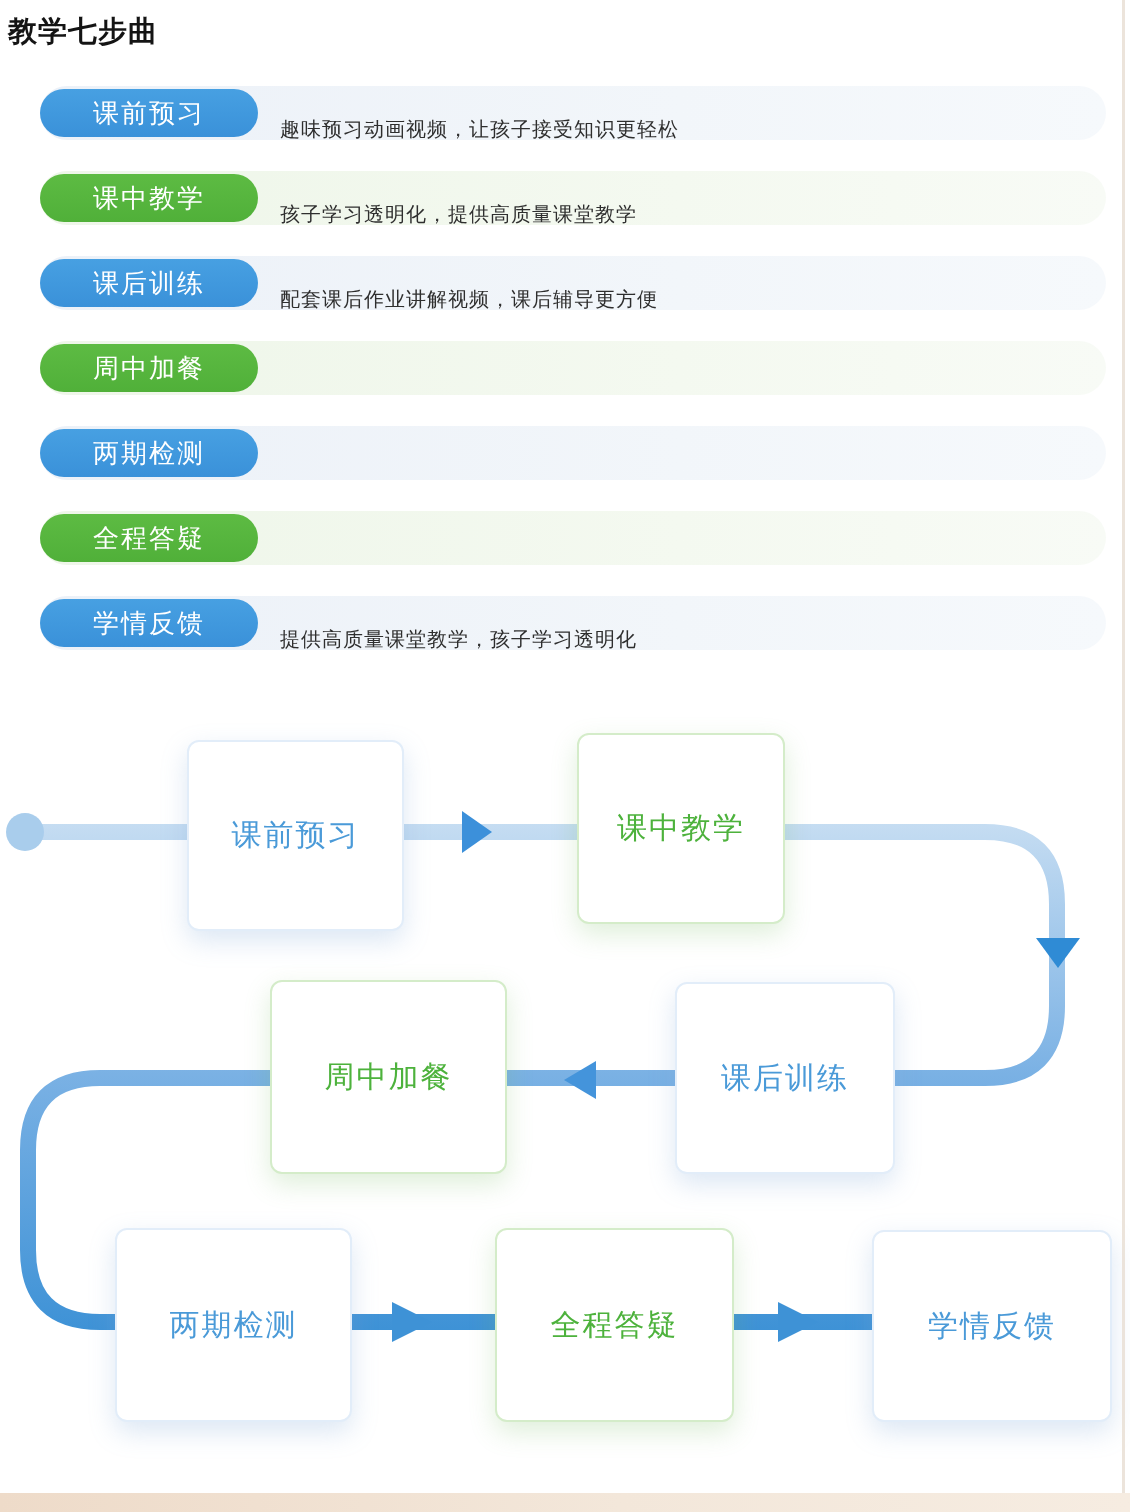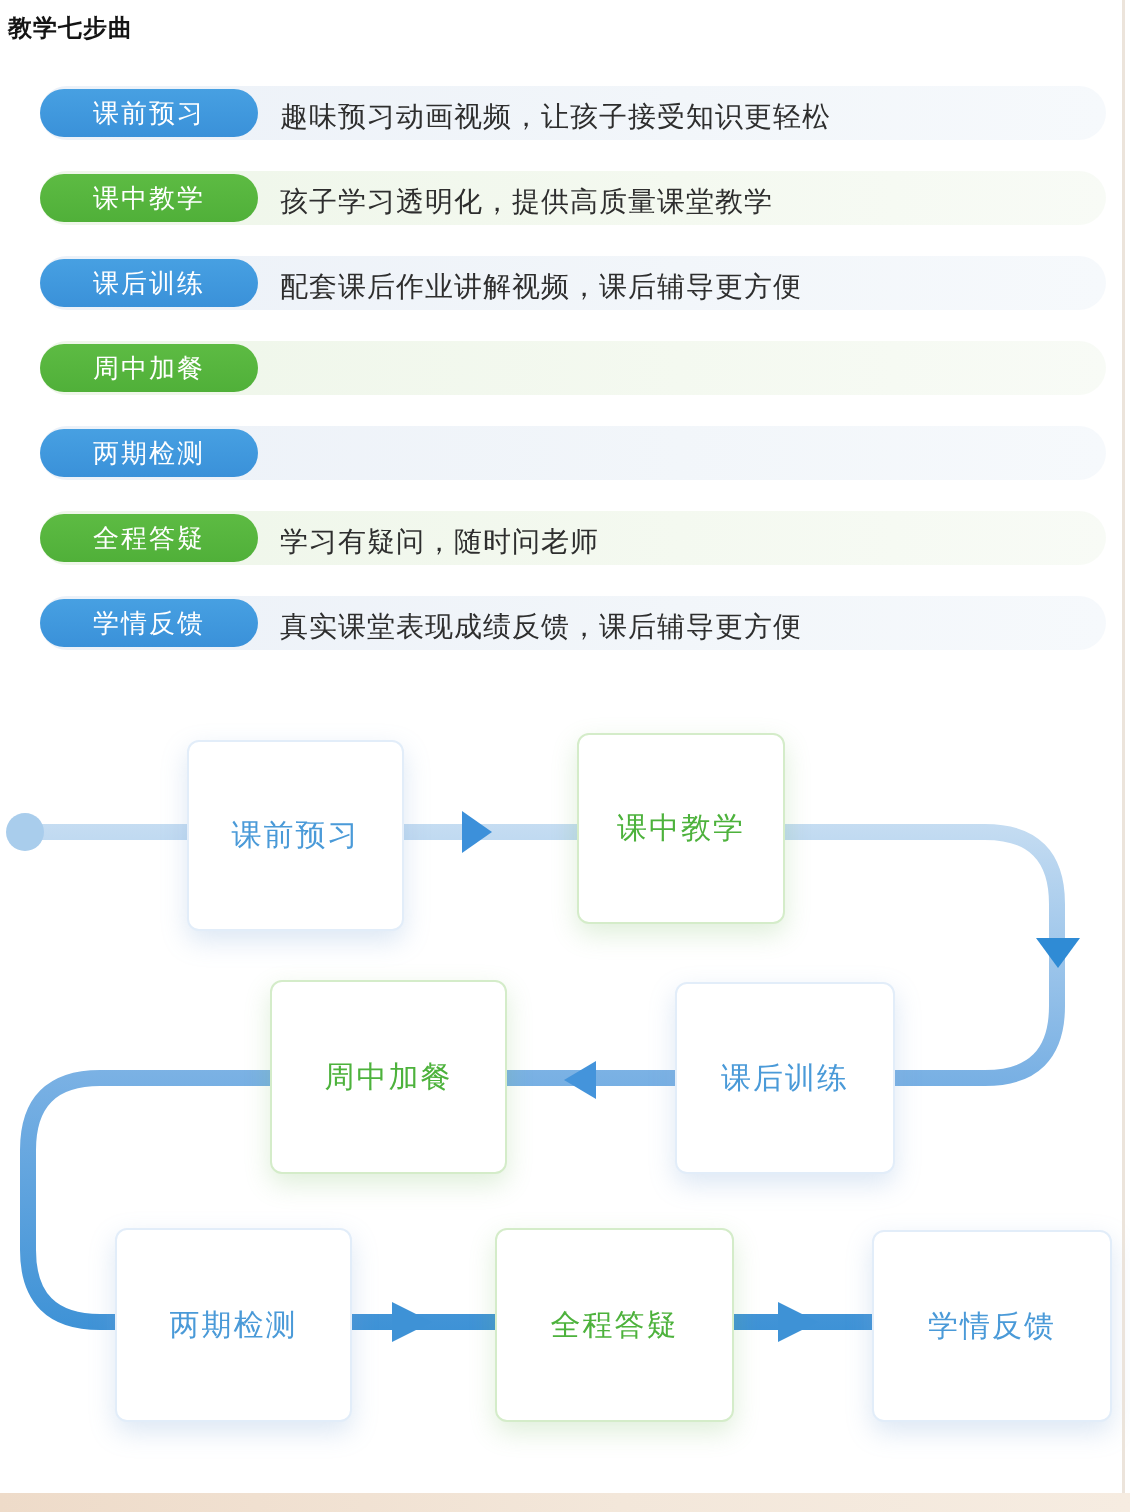--- a/index.html
+++ b/index.html
@@ -4,40 +4,40 @@
 <style>
   html,body{margin:0;padding:0;}
   body{
     width:1130px;height:1512px;position:relative;background:#ffffff;
     font-family:"Liberation Sans","DejaVu Sans",sans-serif;
     overflow:hidden;
   }
   
   .page-title{
     position:absolute;left:8px;top:12px;
-    font-size:24px;font-weight:bold;color:#141414;letter-spacing:1px;
+    font-size:29px;font-weight:bold;color:#141414;letter-spacing:1px;
   }
   
   .step-row{
     position:absolute;left:40px;width:1066px;height:54px;border-radius:27px;
   }
   .step-row.tint-blue{background:linear-gradient(to right,#ecf1f8 0%,#f2f6fa 60%,#f6f9fc 100%);}
   .step-row.tint-green{background:linear-gradient(to right,#eef6e9 0%,#f4f9f0 60%,#f8fbf6 100%);}
   .row-0{top:86px}.row-1{top:171px}.row-2{top:256px}.row-3{top:341px}
   .row-4{top:426px}.row-5{top:511px}.row-6{top:596px}
   .step-pill{
     position:absolute;left:0;top:3px;width:218px;height:48px;border-radius:24px;
     display:flex;align-items:center;justify-content:center;
     color:#ffffff;font-size:26px;letter-spacing:2px;
   }
   .pill-blue{background:linear-gradient(180deg,#47a0e2 0%,#3a91d9 100%);}
   .pill-green{background:linear-gradient(180deg,#5dbb43 0%,#50b039 100%);}
   .step-desc{
-    position:absolute;left:240px;top:0;height:62px;display:flex;align-items:center;
-    font-size:28px;color:#2e2e2e;letter-spacing:1px;
+    position:absolute;left:240px;top:12px;height:62px;display:flex;align-items:center;
+    font-size:20px;color:#2e2e2e;letter-spacing:1px;
   }
   
   .flow-svg{position:absolute;left:0;top:0;}
   .flow-node{
     position:absolute;background:#ffffff;border-radius:12px;
     display:flex;align-items:center;justify-content:center;
     font-size:30px;letter-spacing:2px;
   }
   .node-blue{
     border:2px solid #e2edf9;color:#4a9ad8;
@@ -82,25 +82,24 @@
   <div class="step-desc">配套课后作业讲解视频，课后辅导更方便</div>
 </div>
 <div class="step-row tint-green row-3">
   <div class="step-pill pill-green">周中加餐</div>
 </div>
 <div class="step-row tint-blue row-4">
   <div class="step-pill pill-blue">两期检测</div>
 </div>
 <div class="step-row tint-green row-5">
   <div class="step-pill pill-green">全程答疑</div>
-  <div class="step-desc">学习有疑问，随时问老师</div>
 </div>
 <div class="step-row tint-blue row-6">
   <div class="step-pill pill-blue">学情反馈</div>
-  <div class="step-desc">真实课堂表现成绩反馈，课后辅导更方便</div>
+  <div class="step-desc">提供高质量课堂教学，孩子学习透明化</div>
 </div>
 
 <svg class="flow-svg" width="1130" height="1512" viewBox="0 0 1130 1512">
   <defs>
     <linearGradient id="flowGrad" gradientUnits="userSpaceOnUse" x1="0" y1="820" x2="0" y2="1330">
       <stop offset="0" stop-color="#c6ddf2"></stop>
       <stop offset="0.5" stop-color="#7ab1e4"></stop>
       <stop offset="1" stop-color="#3e92d6"></stop>
     </linearGradient>
   </defs>

